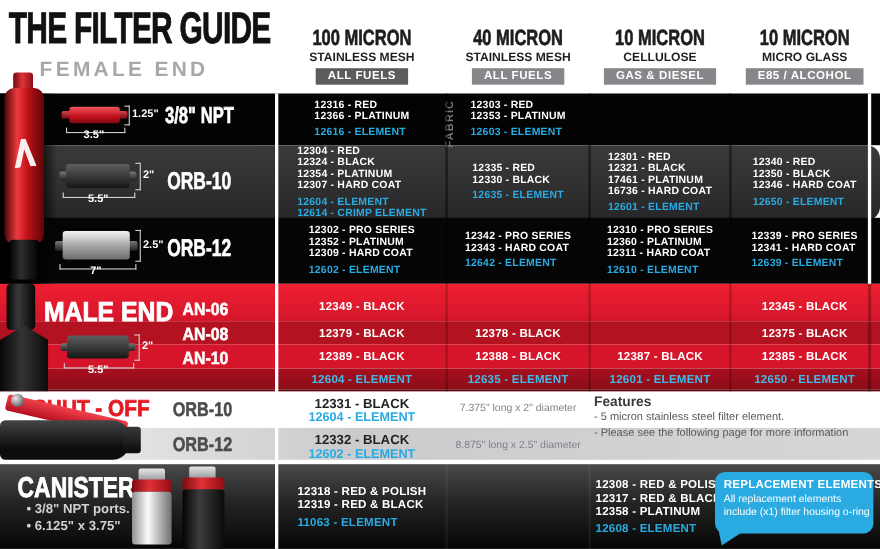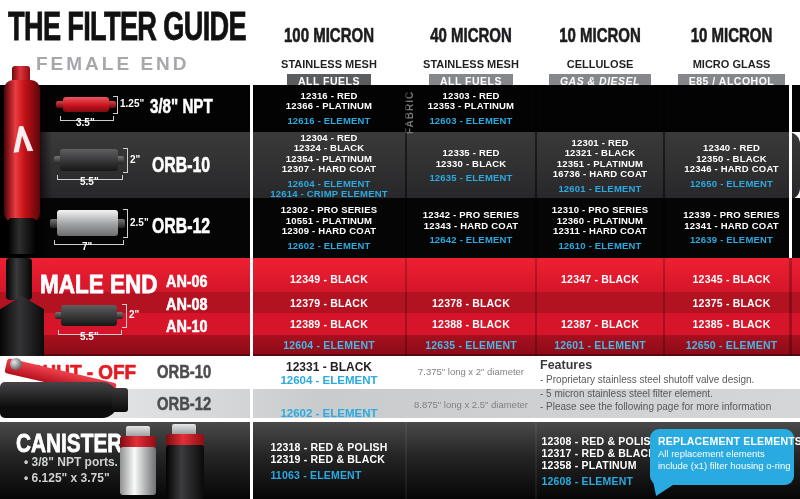--- a/index.html
+++ b/index.html
@@ -8,32 +8,32 @@
 
   
   .page-title{position:absolute;left:8px;top:4px;font-size:40px;font-weight:bold;color:#111;
               letter-spacing:-1px;transform:scaleX(.68);transform-origin:left top;white-space:nowrap;
               -webkit-text-stroke:.8px #111;}
   .page-sub{position:absolute;left:36px;top:53px;font-size:19px;font-weight:bold;color:#a6a8ab;
             letter-spacing:3px;white-space:nowrap;}
   .hcol{position:absolute;top:25px;text-align:center;}
   .hc1{font-size:20px;font-weight:bold;color:#1d1d1f;white-space:nowrap;transform:scaleX(.75);
        transform-origin:center;-webkit-text-stroke:.6px #1d1d1f;line-height:20px;}
-  .hc2{font-size:11px;font-weight:bold;color:#231f20;line-height:12px;margin-top:13px;white-space:nowrap;}
+  .hc2{font-size:11px;font-weight:bold;color:#231f20;line-height:12px;margin-top:1px;white-space:nowrap;}
   .hbadge{display:inline-block;margin-top:4px;color:#fff;font-size:10.5px;font-weight:bold;
           letter-spacing:.5px;padding:1px 11px 2px;white-space:nowrap;}
 
   
   .frow{position:absolute;left:0;width:800px;}
   .row1{top:85px;height:47px;background:#030303;}
   .row2{top:132px;height:68px;background:linear-gradient(180deg,#3b3a3b,#272628);border-radius:12px;}
   .row3{top:198px;height:60px;background:#050505;}
   .cell{position:absolute;top:0;height:100%;display:flex;flex-direction:column;
         justify-content:center;align-items:center;}
-  .cell .inner{text-align:center;}
+  .cell .inner{text-align:left;}
   .colA{left:253px;width:152px;} .colB{left:407px;width:128px;}
   .colC{left:537px;width:126px;} .colD{left:665px;width:133px;}
   .pn{color:#fff;font-size:9.5px;font-weight:bold;line-height:10.5px;letter-spacing:.2px;white-space:nowrap;}
   .el{color:#29abe2;font-size:9.5px;font-weight:bold;line-height:10.5px;letter-spacing:.2px;white-space:nowrap;}
   .el.gap{margin-top:4px;}
   .row-label{position:absolute;color:#fff;font-weight:bold;transform:scaleX(.72);transform-origin:left;
              white-space:nowrap;-webkit-text-stroke:.6px #fff;}
   .fabric-note{position:absolute;left:404px;top:92px;height:42px;font-size:10px;font-weight:bold;
                color:#77787b;writing-mode:vertical-rl;transform:rotate(180deg);letter-spacing:1px;}
 
@@ -152,21 +152,21 @@
     <div class="hbadge" style="background: rgb(91, 92, 94);">ALL FUELS</div>
   </div>
   <div class="hcol" style="left:407px;width:128px;">
     <div class="hc1">40 MICRON</div>
     <div class="hc2">STAINLESS MESH</div>
     <div class="hbadge" style="background: rgb(133, 135, 138);">ALL FUELS</div>
   </div>
   <div class="hcol" style="left:537px;width:126px;">
     <div class="hc1">10 MICRON</div>
     <div class="hc2">CELLULOSE</div>
-    <div class="hbadge" style="background: rgb(133, 135, 138); font-style: italic;">GAS &amp; DIESEL</div>
+    <div class="hbadge" style="background: rgb(133, 135, 138);">GAS &amp; DIESEL</div>
   </div>
   <div class="hcol" style="left:665px;width:133px;">
     <div class="hc1">10 MICRON</div>
     <div class="hc2">MICRO GLASS</div>
     <div class="hbadge" style="background: rgb(133, 135, 138);">E85 / ALCOHOL</div>
   </div>
 
   <div class="frow row1">
     <div class="cell colA">
         <div class="inner">
@@ -204,39 +204,39 @@
         <div class="inner">
           <div class="pn">12335 - RED</div>
           <div class="pn">12330 - BLACK</div>
           <div class="el gap">12635 - ELEMENT</div>
         </div>
       </div>
     <div class="cell colC">
         <div class="inner">
           <div class="pn">12301 - RED</div>
           <div class="pn">12321 - BLACK</div>
-          <div class="pn">12351 - PLATINUM</div>
+          <div class="pn">17461 - PLATINUM</div>
           <div class="pn">16736 - HARD COAT</div>
           <div class="el gap">12601 - ELEMENT</div>
         </div>
       </div>
     <div class="cell colD">
         <div class="inner">
           <div class="pn">12340 - RED</div>
           <div class="pn">12350 - BLACK</div>
           <div class="pn">12346 - HARD COAT</div>
           <div class="el gap">12650 - ELEMENT</div>
         </div>
       </div>
   </div>
   <div class="frow row3">
     <div class="cell colA">
         <div class="inner">
           <div class="pn">12302 - PRO SERIES</div>
-          <div class="pn">10551 - PLATINUM</div>
+          <div class="pn">12352 - PLATINUM</div>
           <div class="pn">12309 - HARD COAT</div>
           <div class="el gap">12602 - ELEMENT</div>
         </div>
       </div>
     <div class="cell colB">
         <div class="inner">
           <div class="pn">12342 - PRO SERIES</div>
           <div class="pn">12343 - HARD COAT</div>
           <div class="el gap">12642 - ELEMENT</div>
         </div>
@@ -288,21 +288,20 @@
     <div class="fbody chromef" style="left:7px;top:4px;width:61px;height:26px;"></div>
     <div class="lnv" style="left:73px;top:3px;height:27px;"></div>
     <span class="dim" style="left:80px;top:11px;">2.5"</span>
     <div class="lnh" style="left:4px;top:34px;width:68px;"></div>
     <span class="dim" style="left:32px;top:35px;">7"</span>
   </div>
 
   <div class="male">
     <div class="mstripe ms1">
       <div class="mcell colA">12349 - BLACK</div>
-      <div class="mcell colC">12347 - BLACK</div>
       <div class="mcell colD">12345 - BLACK</div>
     </div>
     <div class="mstripe ms2">
       <div class="mcell colA">12379 - BLACK</div>
       <div class="mcell colB">12378 - BLACK</div>
       <div class="mcell colD">12375 - BLACK</div>
     </div>
     <div class="mstripe ms3">
       <div class="mcell colA">12389 - BLACK</div>
       <div class="mcell colB">12388 - BLACK</div>
@@ -333,27 +332,27 @@
   <div class="shut">
     <div class="shut-row2"></div>
     <div class="shut-title">SHUT - OFF</div>
     <div class="orb-label" style="top:6px;">ORB-10</div>
     <div class="orb-label" style="top:38px;">ORB-12</div>
 
     <div class="so-part" style="top:4px;">12331 - BLACK</div>
     <div class="so-el" style="top:18px;">12604 - ELEMENT</div>
     <div class="so-dim" style="top:10px;">7.375" long x 2" diameter</div>
 
+    <div class="so-part" style="top:37px;">12332 - BLACK</div>
     <div class="so-el" style="top:51px;">12602 - ELEMENT</div>
     <div class="so-dim" style="top:43px;">8.875" long x 2.5" diameter</div>
 
     <div class="feat">
       <div class="feat-title">Features</div>
       <div>
-          <div class="feat-item">- Proprietary stainless steel shutoff valve design.</div>
           <div class="feat-item">- 5 micron stainless steel filter element.</div>
           <div class="feat-item">- Please see the following page for more information</div>
         </div>
     </div>
 
     <div class="photo" style="left:0;top:0;width:140px;height:66px;">
       <div class="valve-lever"></div>
       <div class="valve-body"></div>
       <div class="valve-cap"></div>
       <div class="valve-pivot"></div>

